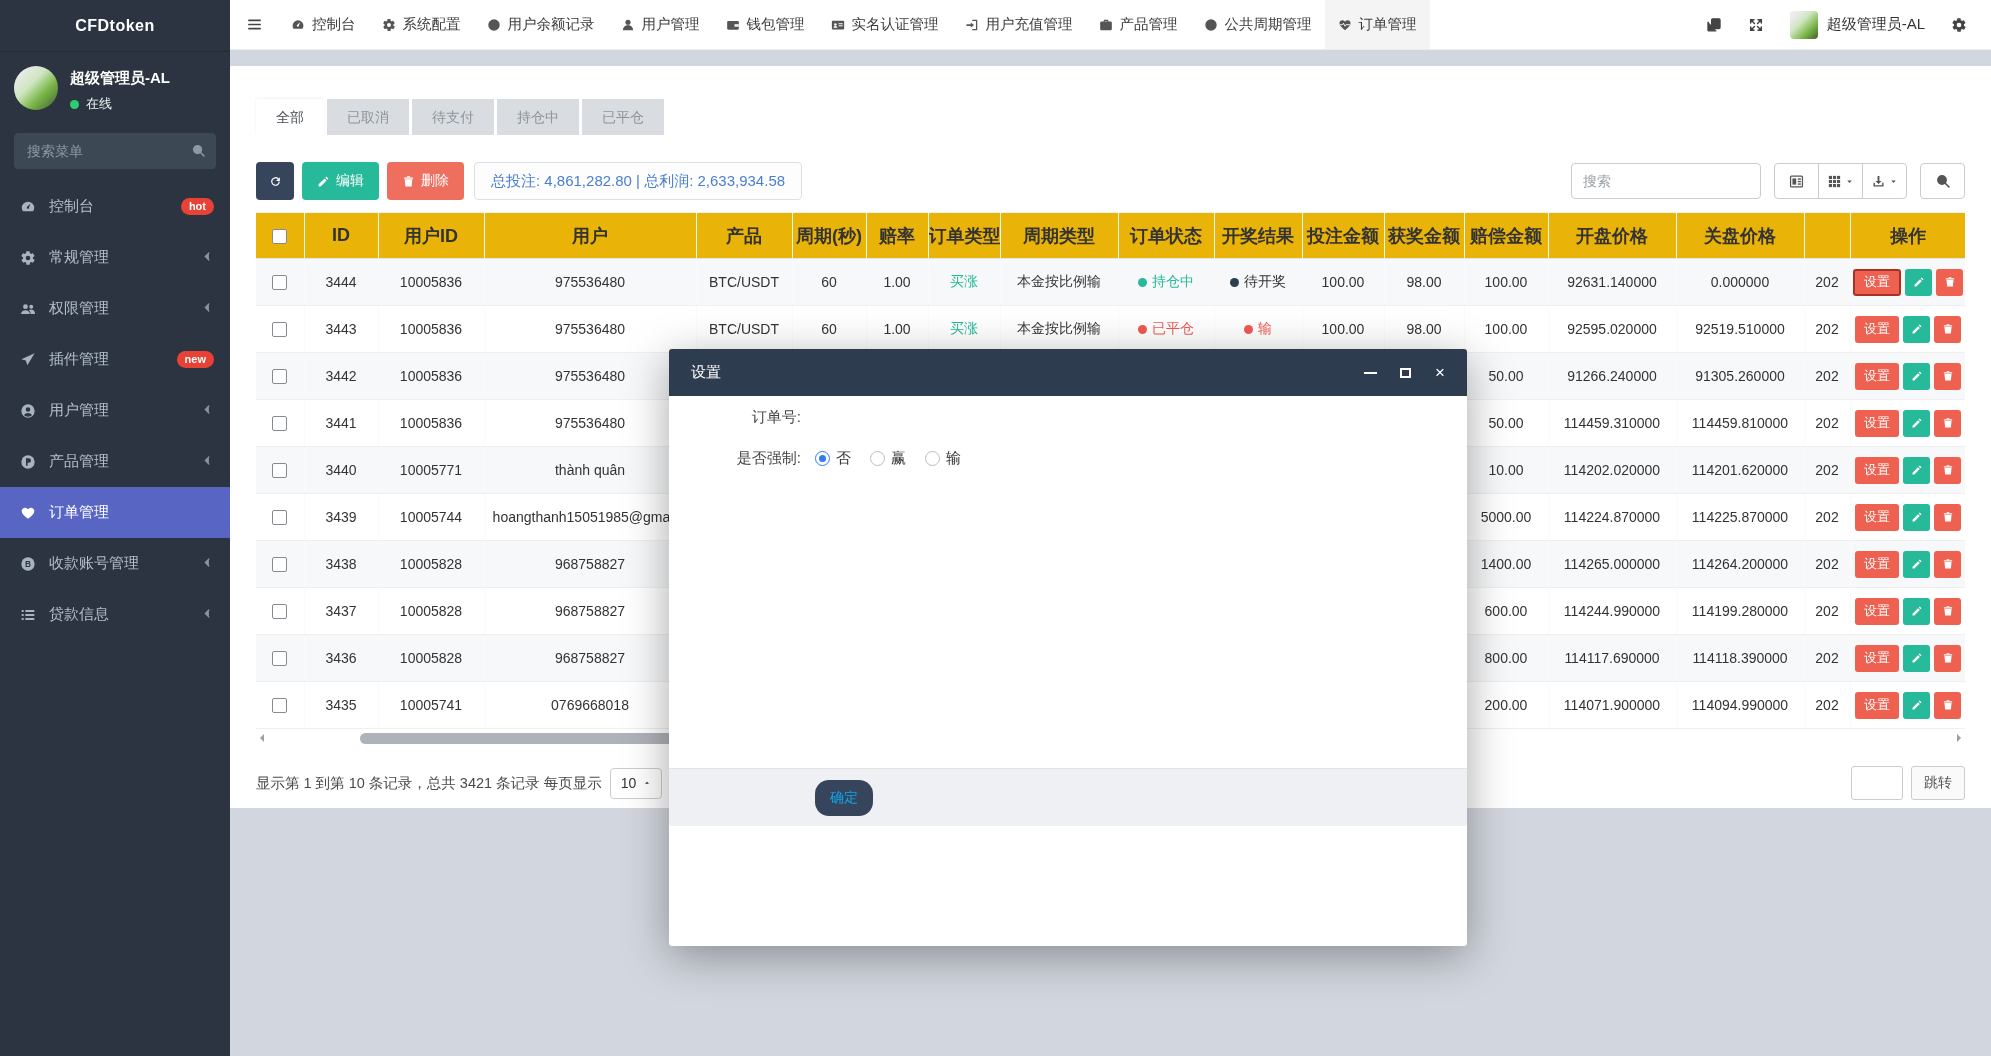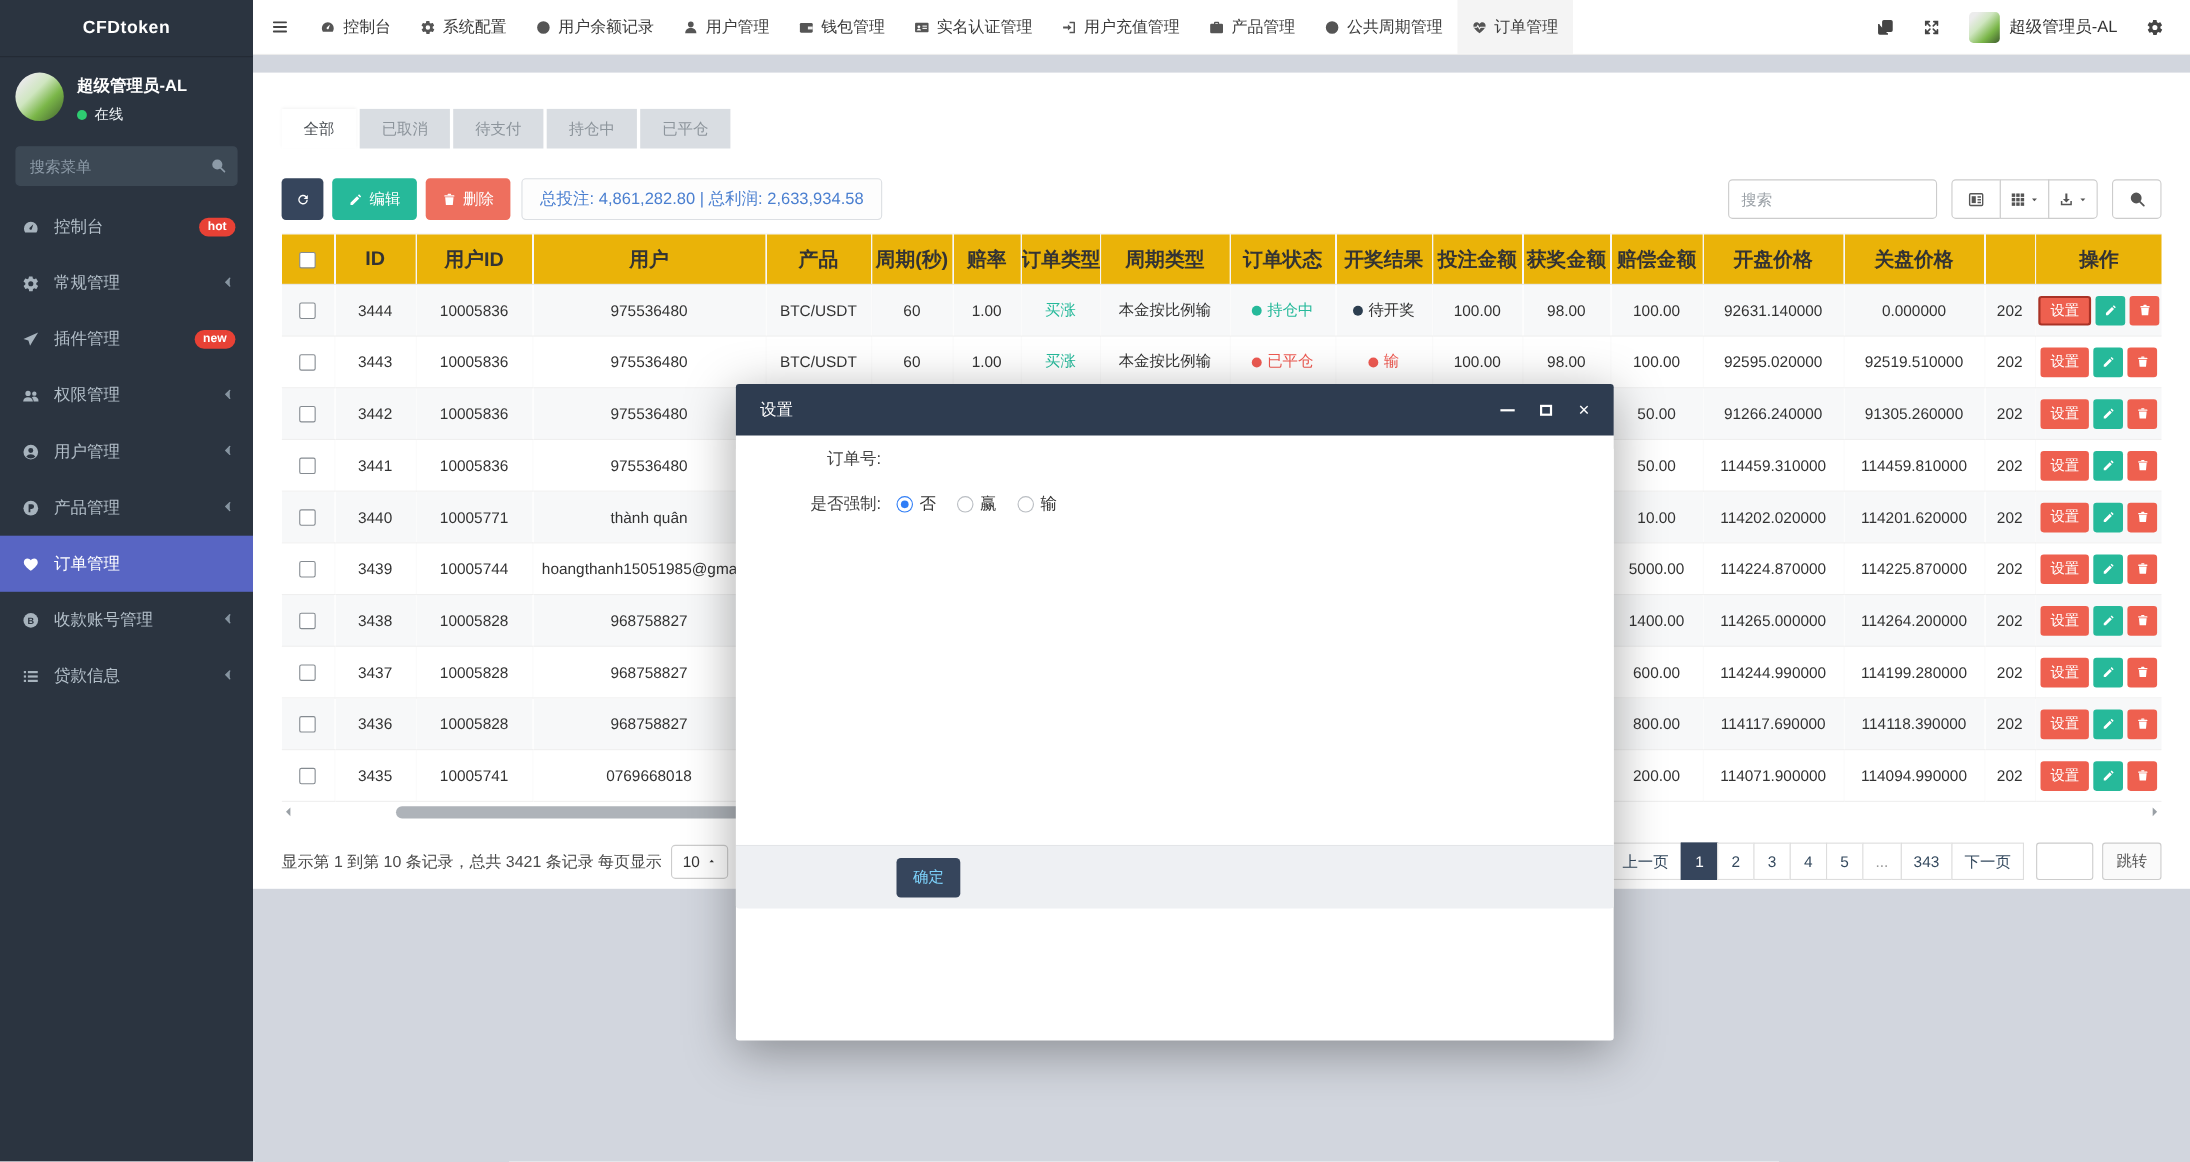--- a/index.html
+++ b/index.html
@@ -124,21 +124,21 @@
   .m-row.r1 { margin-top:12px; padding-top:0; }
   .m-row.r2 { margin-top:22px; }
   .m-label { width:132px; text-align:right; margin-right:14px; font-size:15px; color:#444; flex:0 0 auto; }
   .m-input { width:505px; height:36px; background:#ececec; border:1px solid #cfcfcf; border-radius:2px; padding:0 12px; font-size:15px; color:#555; outline:none; font-family:inherit; }
   .opts { display:flex; align-items:center; gap:19px; }
   .radio-opt { display:flex; align-items:center; gap:6px; font-size:15px; color:#333; cursor:pointer; }
   .radio { width:15px; height:15px; border-radius:50%; border:1.5px solid #b9bdc2; background:#fff; display:inline-flex; align-items:center; justify-content:center; }
   .radio.checked { border-color:#2f7df6; }
   .radio.checked::after { content:""; width:7px; height:7px; border-radius:50%; background:#2f7df6; }
   .modal-foot { height:58px; background:#eef0f3; border-top:1px solid #e2e4e7; border-radius:0 0 3px 3px; }
-  .btn-confirm { margin:11px 0 0 146px; height:36px; padding:0 15px; background:#36455c; color:#7dd3fc; border:none; border-radius:4px; font-size:14px; cursor:pointer; font-family:Liberation Serif, serif; }
+  .btn-confirm { margin:11px 0 0 146px; height:36px; padding:0 15px; background:#36455c; color:#0ea5e9; border:none; border-radius:14px; font-size:14px; cursor:pointer; font-family:Liberation Serif, serif; }
 </style>
 </head>
 <body>
 
 <div class="sidebar">
   <div class="logo">CFDtoken</div>
   <div class="user-panel">
     <div class="avatar-round"></div>
     <div class="user-info">
       <div class="user-name">超级管理员-AL</div>
@@ -176,41 +176,41 @@
         <span>常规管理</span>
         <span class="mi-chevron"><span class="ic ">
             <svg viewBox="0 0 24 24" fill="none" stroke="currentColor" stroke-width="2.4" stroke-linecap="round">
               <path d="M14.5 5.5 8 12l6.5 6.5"></path>
             </svg>
           </span></span>
       </div>
       <div class="menu-item">
         <span class="ic mi-icon">
           <svg viewBox="0 0 24 24">
-            <path d="M22 2 2 10.8l6.7 2.1L11 20l3.2-5.4L22 2z"></path>
-          </svg>
-        </span>
-        <span>插件管理</span>
-        <span class="mi-badge">new</span>
-      </div>
-      <div class="menu-item">
-        <span class="ic mi-icon">
-          <svg viewBox="0 0 24 24">
             <circle cx="8.2" cy="8.5" r="3.6"></circle>
             <circle cx="16.8" cy="8.8" r="3"></circle>
             <path d="M1.5 19.5a6.8 6.8 0 0 1 13.4 0z"></path>
             <path d="M15.9 19.5c-.1-2.4-1-4.3-2.6-5.6a5.8 5.8 0 0 1 9.2 5.6z"></path>
           </svg>
         </span>
         <span>权限管理</span>
         <span class="mi-chevron"><span class="ic ">
             <svg viewBox="0 0 24 24" fill="none" stroke="currentColor" stroke-width="2.4" stroke-linecap="round">
               <path d="M14.5 5.5 8 12l6.5 6.5"></path>
             </svg>
           </span></span>
+      </div>
+      <div class="menu-item">
+        <span class="ic mi-icon">
+          <svg viewBox="0 0 24 24">
+            <path d="M22 2 2 10.8l6.7 2.1L11 20l3.2-5.4L22 2z"></path>
+          </svg>
+        </span>
+        <span>插件管理</span>
+        <span class="mi-badge">new</span>
       </div>
       <div class="menu-item">
         <span class="ic mi-icon">
           <svg viewBox="0 0 24 24">
             <path d="M12 2a10 10 0 1 0 0 20 10 10 0 0 0 0-20zm0 4.5a3.4 3.4 0 1 1 0 6.8 3.4 3.4 0 0 1 0-6.8zM5.8 18a7.8 7.8 0 0 1 12.4 0 8.6 8.6 0 0 1-12.4 0z"></path>
           </svg>
         </span>
         <span>用户管理</span>
         <span class="mi-chevron"><span class="ic ">
             <svg viewBox="0 0 24 24" fill="none" stroke="currentColor" stroke-width="2.4" stroke-linecap="round">
@@ -955,31 +955,20 @@
     <button class="psize">
       <span>10</span>
       <span class="ic caret" id="caret-up-slot">
           <svg viewBox="0 0 24 24">
             <path d="M6 14.5h12L12 8z"></path>
           </svg>
         </span>
     </button>
     <span>条</span>
     <div class="pager-zone">
-      <ul class="pager" id="pager">
-          <li>上一页</li>
-          <li class="active">1</li>
-          <li>2</li>
-          <li>3</li>
-          <li>4</li>
-          <li>5</li>
-          <li class=" dots">...</li>
-          <li>343</li>
-          <li>下一页</li>
-        </ul>
       <input class="jump-input" style="">
       <button class="jump-btn">跳转</button>
     </div>
   </div>
 </div>
 
 <div class="modal">
   <div class="modal-head">
     <span class="modal-title">设置</span>
     <span class="mwin">

